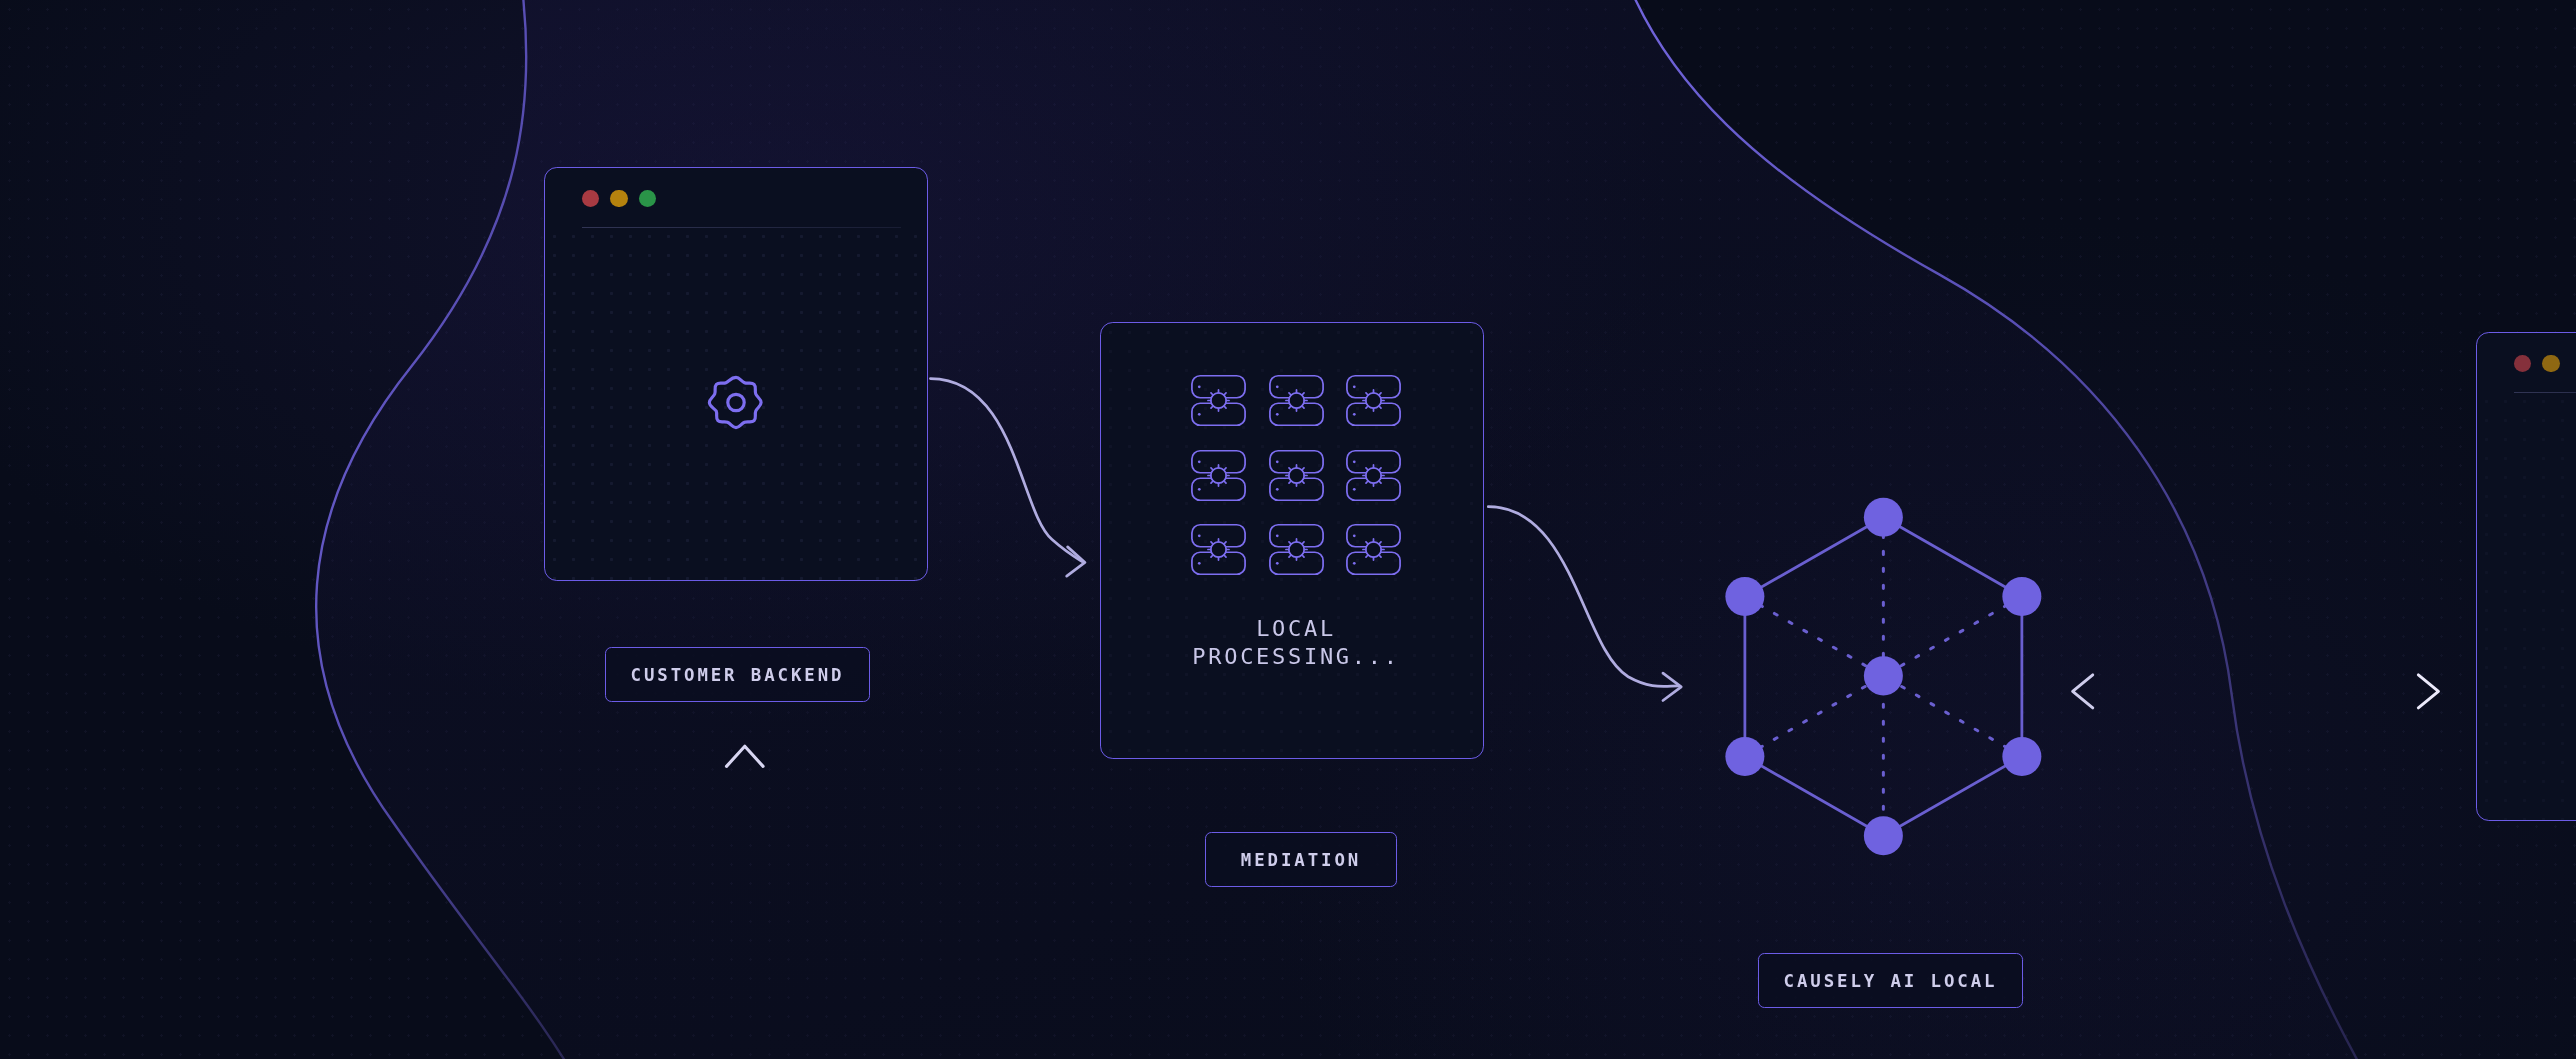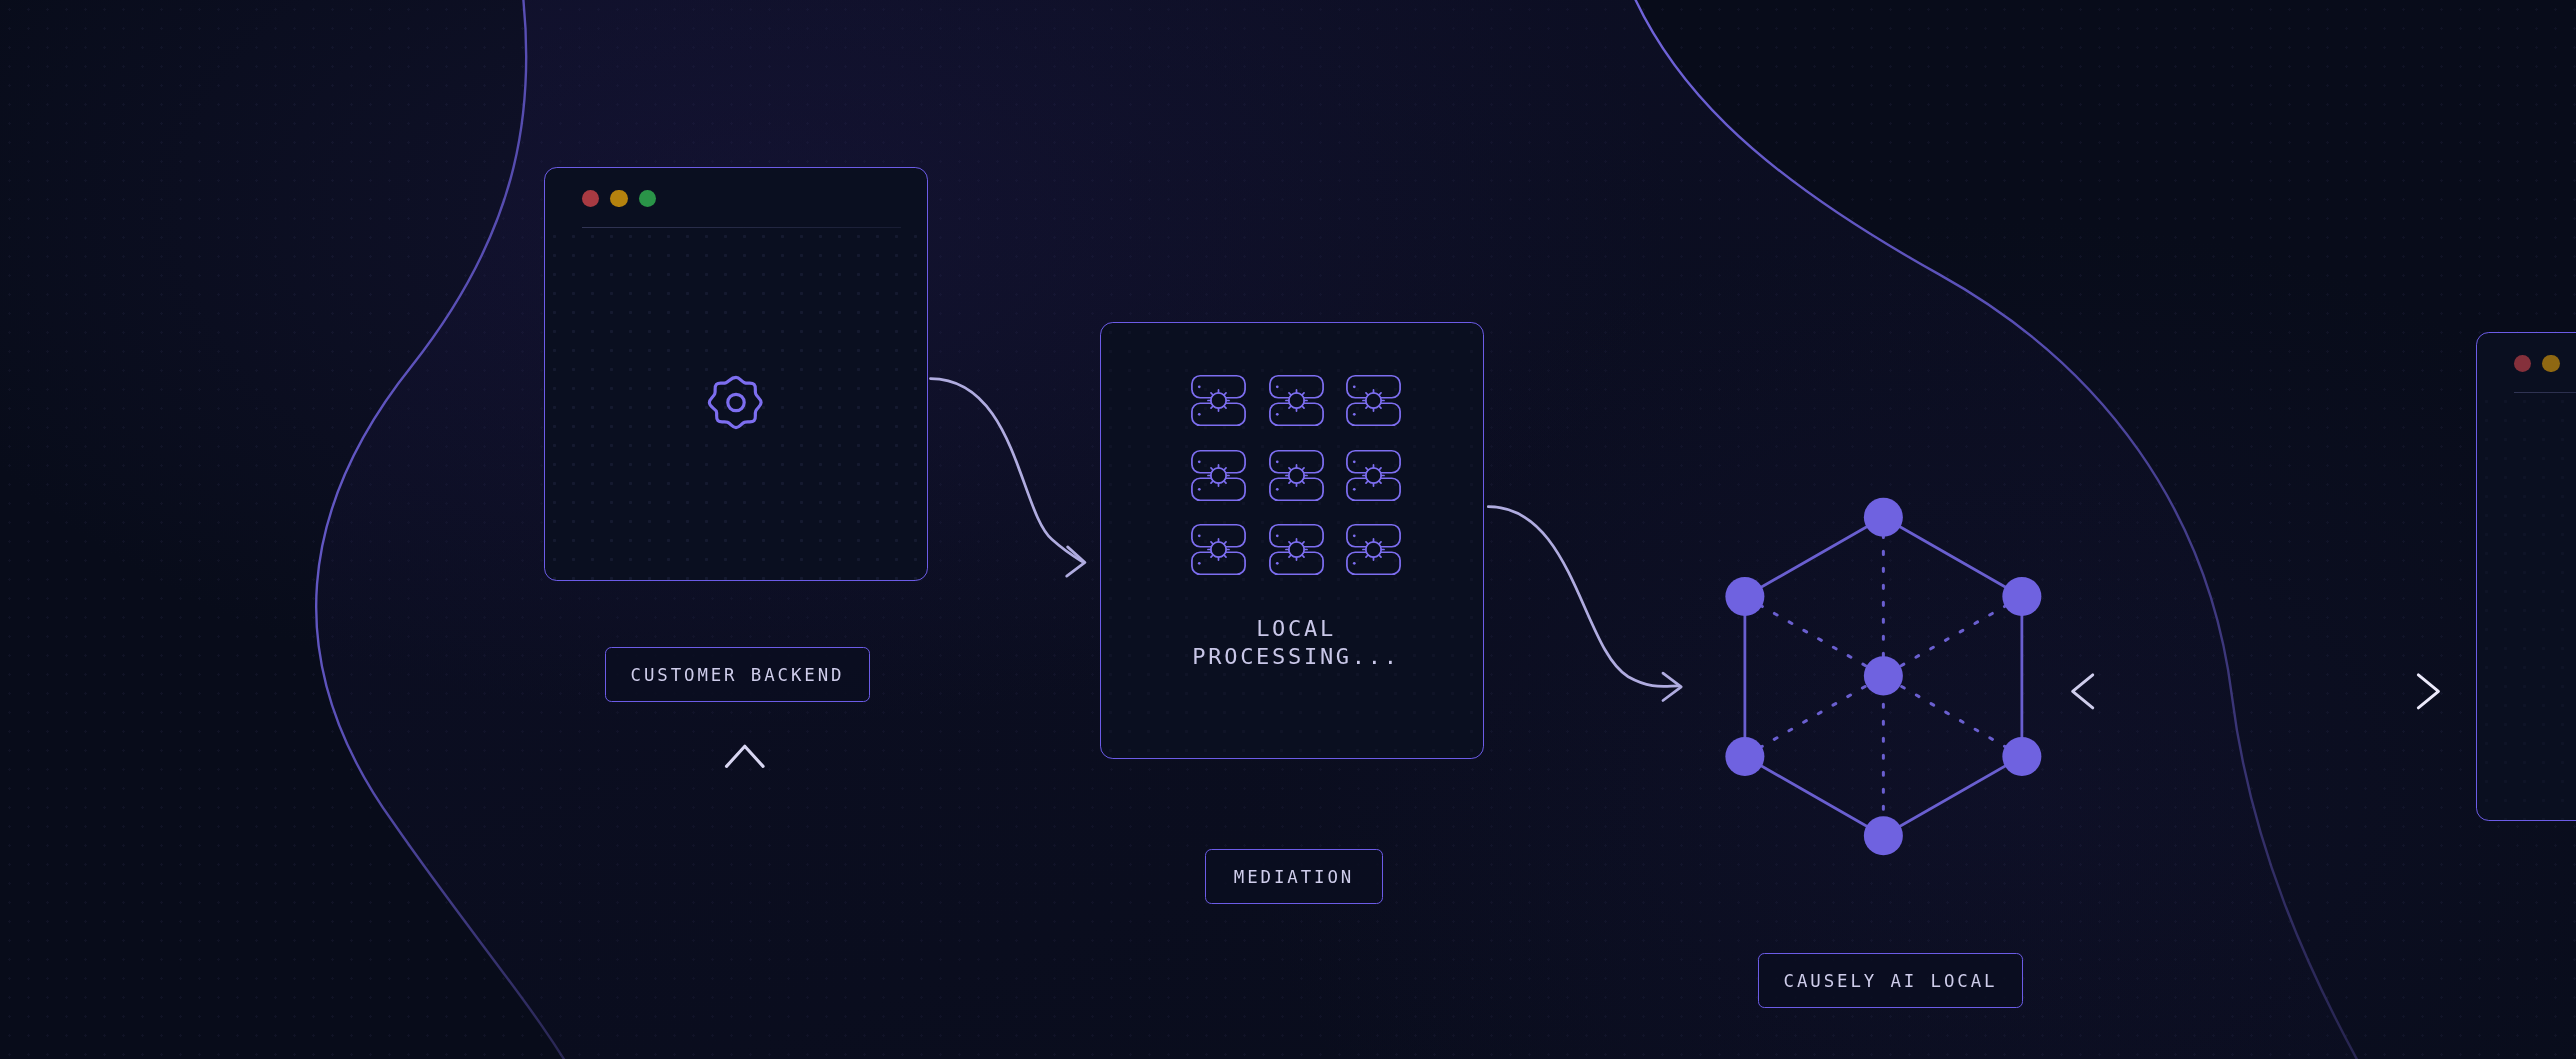--- a/index.html
+++ b/index.html
@@ -96,23 +96,24 @@
     border:1.5px solid #6c5ce7;
     border-radius:6.4px;
     background:rgba(10,14,32,0.82);
     color:#cfcdeb;
     font-size:17.4px;
     letter-spacing:2.9px;
     display:flex; align-items:center; justify-content:center;
     white-space:nowrap;
     z-index:7;
     font-family:"DejaVu Sans Mono", monospace;
+    font-weight:bold;
   }
   .pill-backend{ left:605px; top:647px; width:265px; height:55px; }
-  .pill-mediation{ left:1205px; top:849px; width:178px; height:55px; }
+  .pill-mediation{ left:1205px; top:832px; width:192px; height:55px; }
   .pill-causely{  left:1758px; top:953px; width:265px; height:55px; }
 
   
   .hexwrap{ position:absolute; left:1692px; top:457px; width:384px; height:439px; z-index:5; }
 </style>
 </head>
 <body>
 
 <div id="stage">
 

